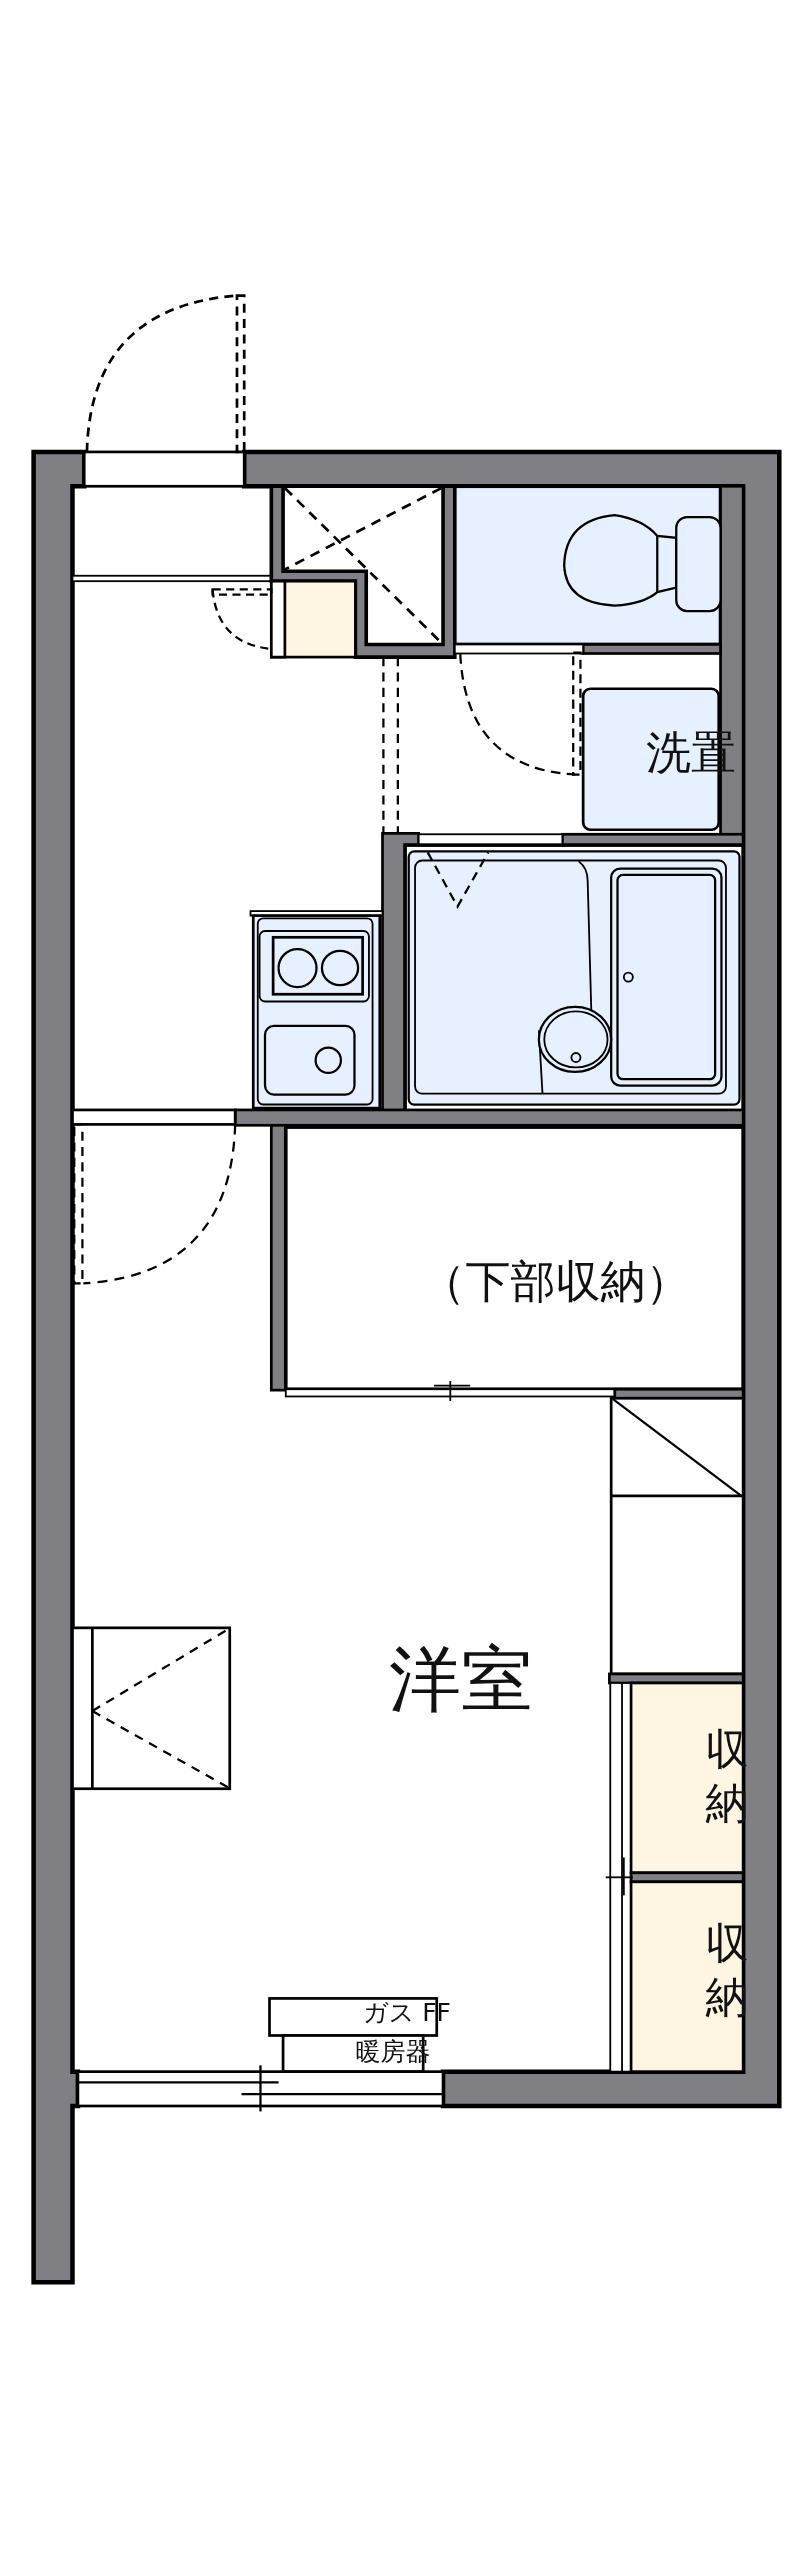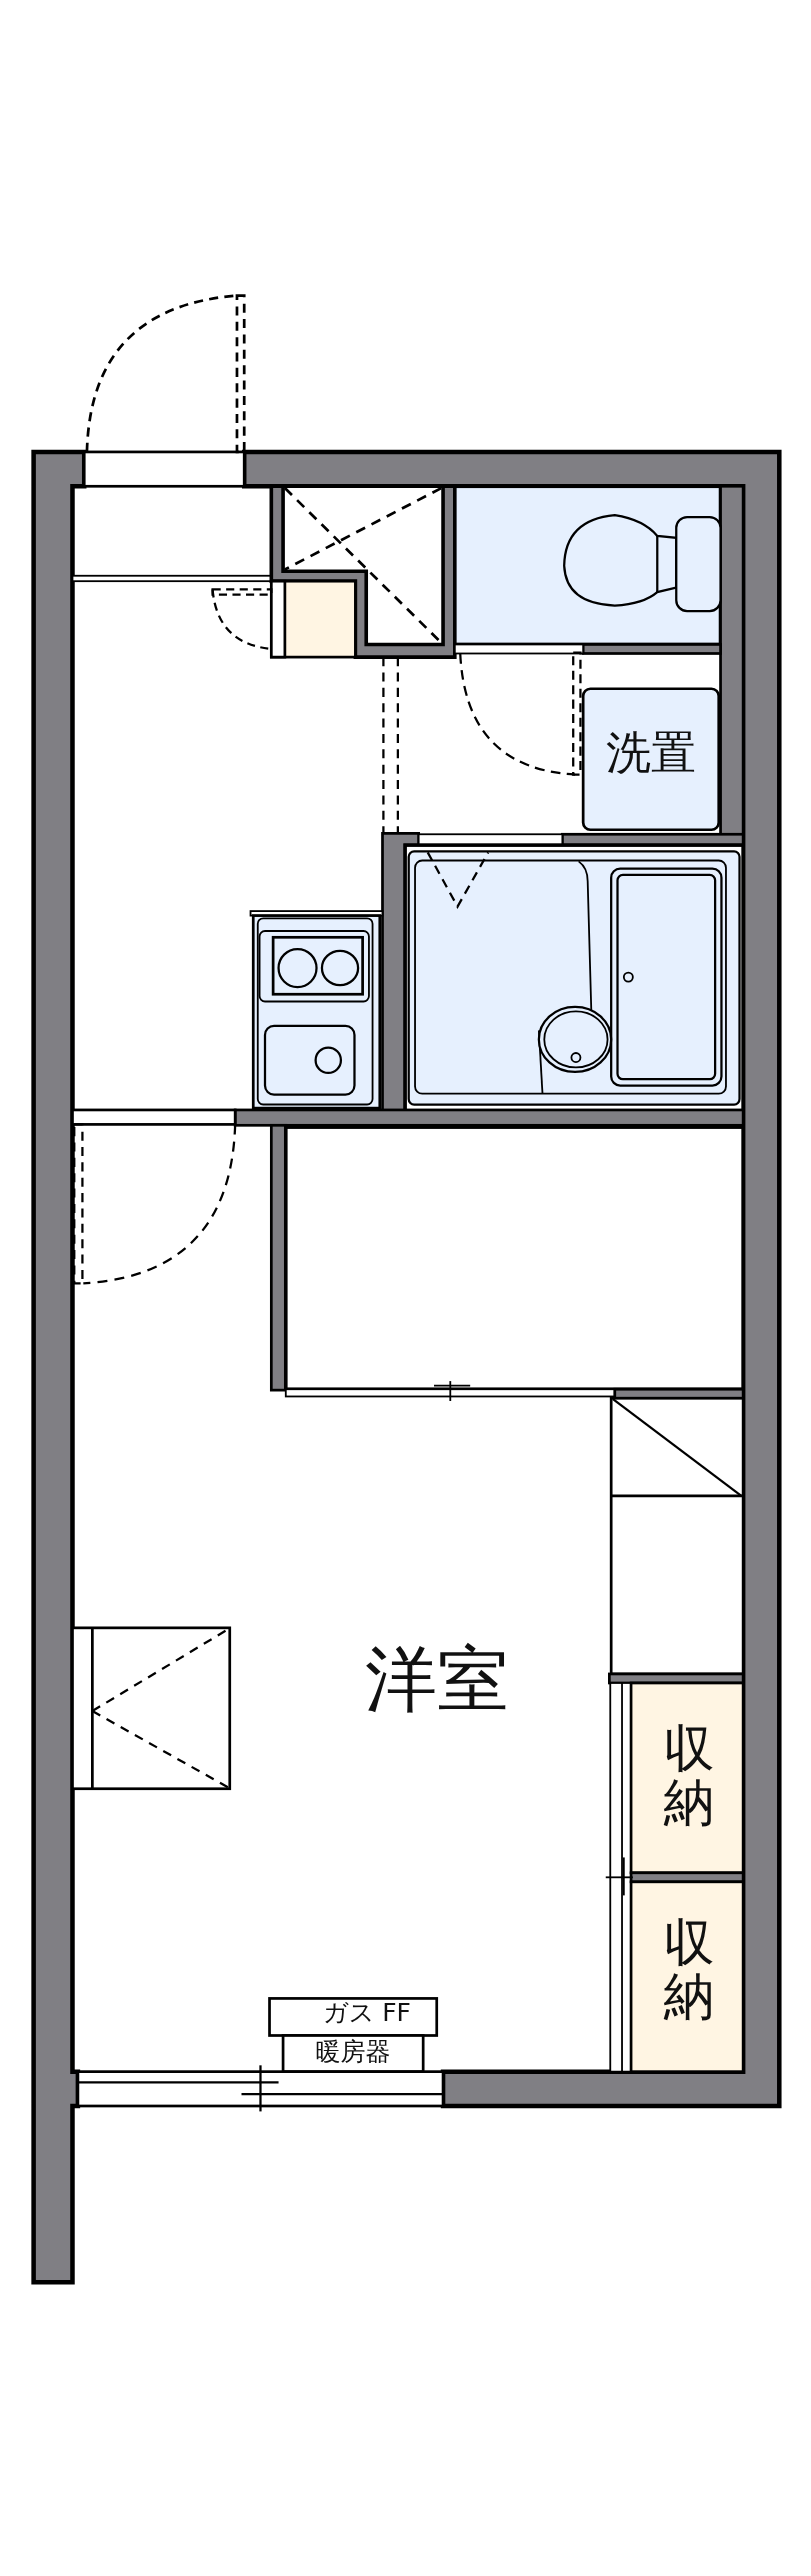--- a/index.html
+++ b/index.html
@@ -1,24 +1,24 @@
 <!DOCTYPE html>
 <html style="font-size:14.5px"><head>
 <meta charset="utf-8">
 <style>
   html, body { margin: 0; padding: 0; background: #ffffff; }
   #canvas { position: relative; width: 812px; height: 2576px; overflow: hidden; background: #ffffff; }
   #plan { position: absolute; left: 0; top: 0; }
-  .lbl { position: absolute; color: #111; font-family: "DejaVu Sans", sans-serif; white-space: nowrap; text-align: center; line-height: 1; }
-  .room-main { left: 288px; top: 1643px; width: 298px; font-size: 72px; }
+  .lbl { position: absolute; color: #111; font-family: "DejaVu Sans", sans-serif; white-space: nowrap; text-align: center; line-height: 1; margin-left: 40px; }
+  .room-main { left: 272px; top: 1643px; width: 298px; font-size: 72px; }
   .room-area { left: 244px; top: 1734px; width: 353px; font-size: 45px; letter-spacing: -0.9px; }
   .bed1 { left: 286px; top: 1193px; width: 459px; font-size: 45px; }
   .bed2 { left: 286px; top: 1259px; width: 459px; font-size: 45px; }
   .wash { left: 583px; top: 730px; width: 136px; font-size: 45px; }
-  .stor { left: 631px; width: 112px; font-size: 51px; line-height: 54px; }
+  .stor { left: 631px; width: 112px; font-size: 43px; line-height: 54px; }
   .stor1 { top: 1722px; }
   .stor2 { top: 1916px; }
   .gas { left: 269px; top: 2000px; width: 196px; font-size: 25px; }
   .heater { left: 283px; top: 2039px; width: 140px; font-size: 25px; text-align: center; }
 </style>
 </head>
 <body>
 
 <div id="canvas">
   <svg id="plan" width="812" height="2576" viewBox="0 0 898 2850" xmlns="http://www.w3.org/2000/svg">
@@ -152,20 +152,21 @@
     </g>
 
     <g>
       <rect x="86" y="2292" width="404" height="38" fill="#fff" stroke="#000" stroke-width="3"></rect>
       <line x1="86" y1="2304" x2="308" y2="2304" stroke="#000" stroke-width="2.5"></line>
       <line x1="267" y1="2317" x2="490" y2="2317" stroke="#000" stroke-width="2.5"></line>
       <line x1="288" y1="2285" x2="288" y2="2336" stroke="#000" stroke-width="2.5"></line>
     </g>
   </svg>
 
+  <div class="lbl bed2">（下部収納）</div>
   <div class="lbl wash">洗置</div>
   <div class="lbl room-main">洋室</div>
   <div class="lbl stor stor1">
     <span style="display:inline-block;width:47px;white-space:normal;word-break:break-all;">収納</span>
   </div>
   <div class="lbl stor stor2">
     <span style="display:inline-block;width:47px;white-space:normal;word-break:break-all;">収納</span>
   </div>
   <div class="lbl gas">ガス FF</div>
   <div class="lbl heater">暖房器</div>

